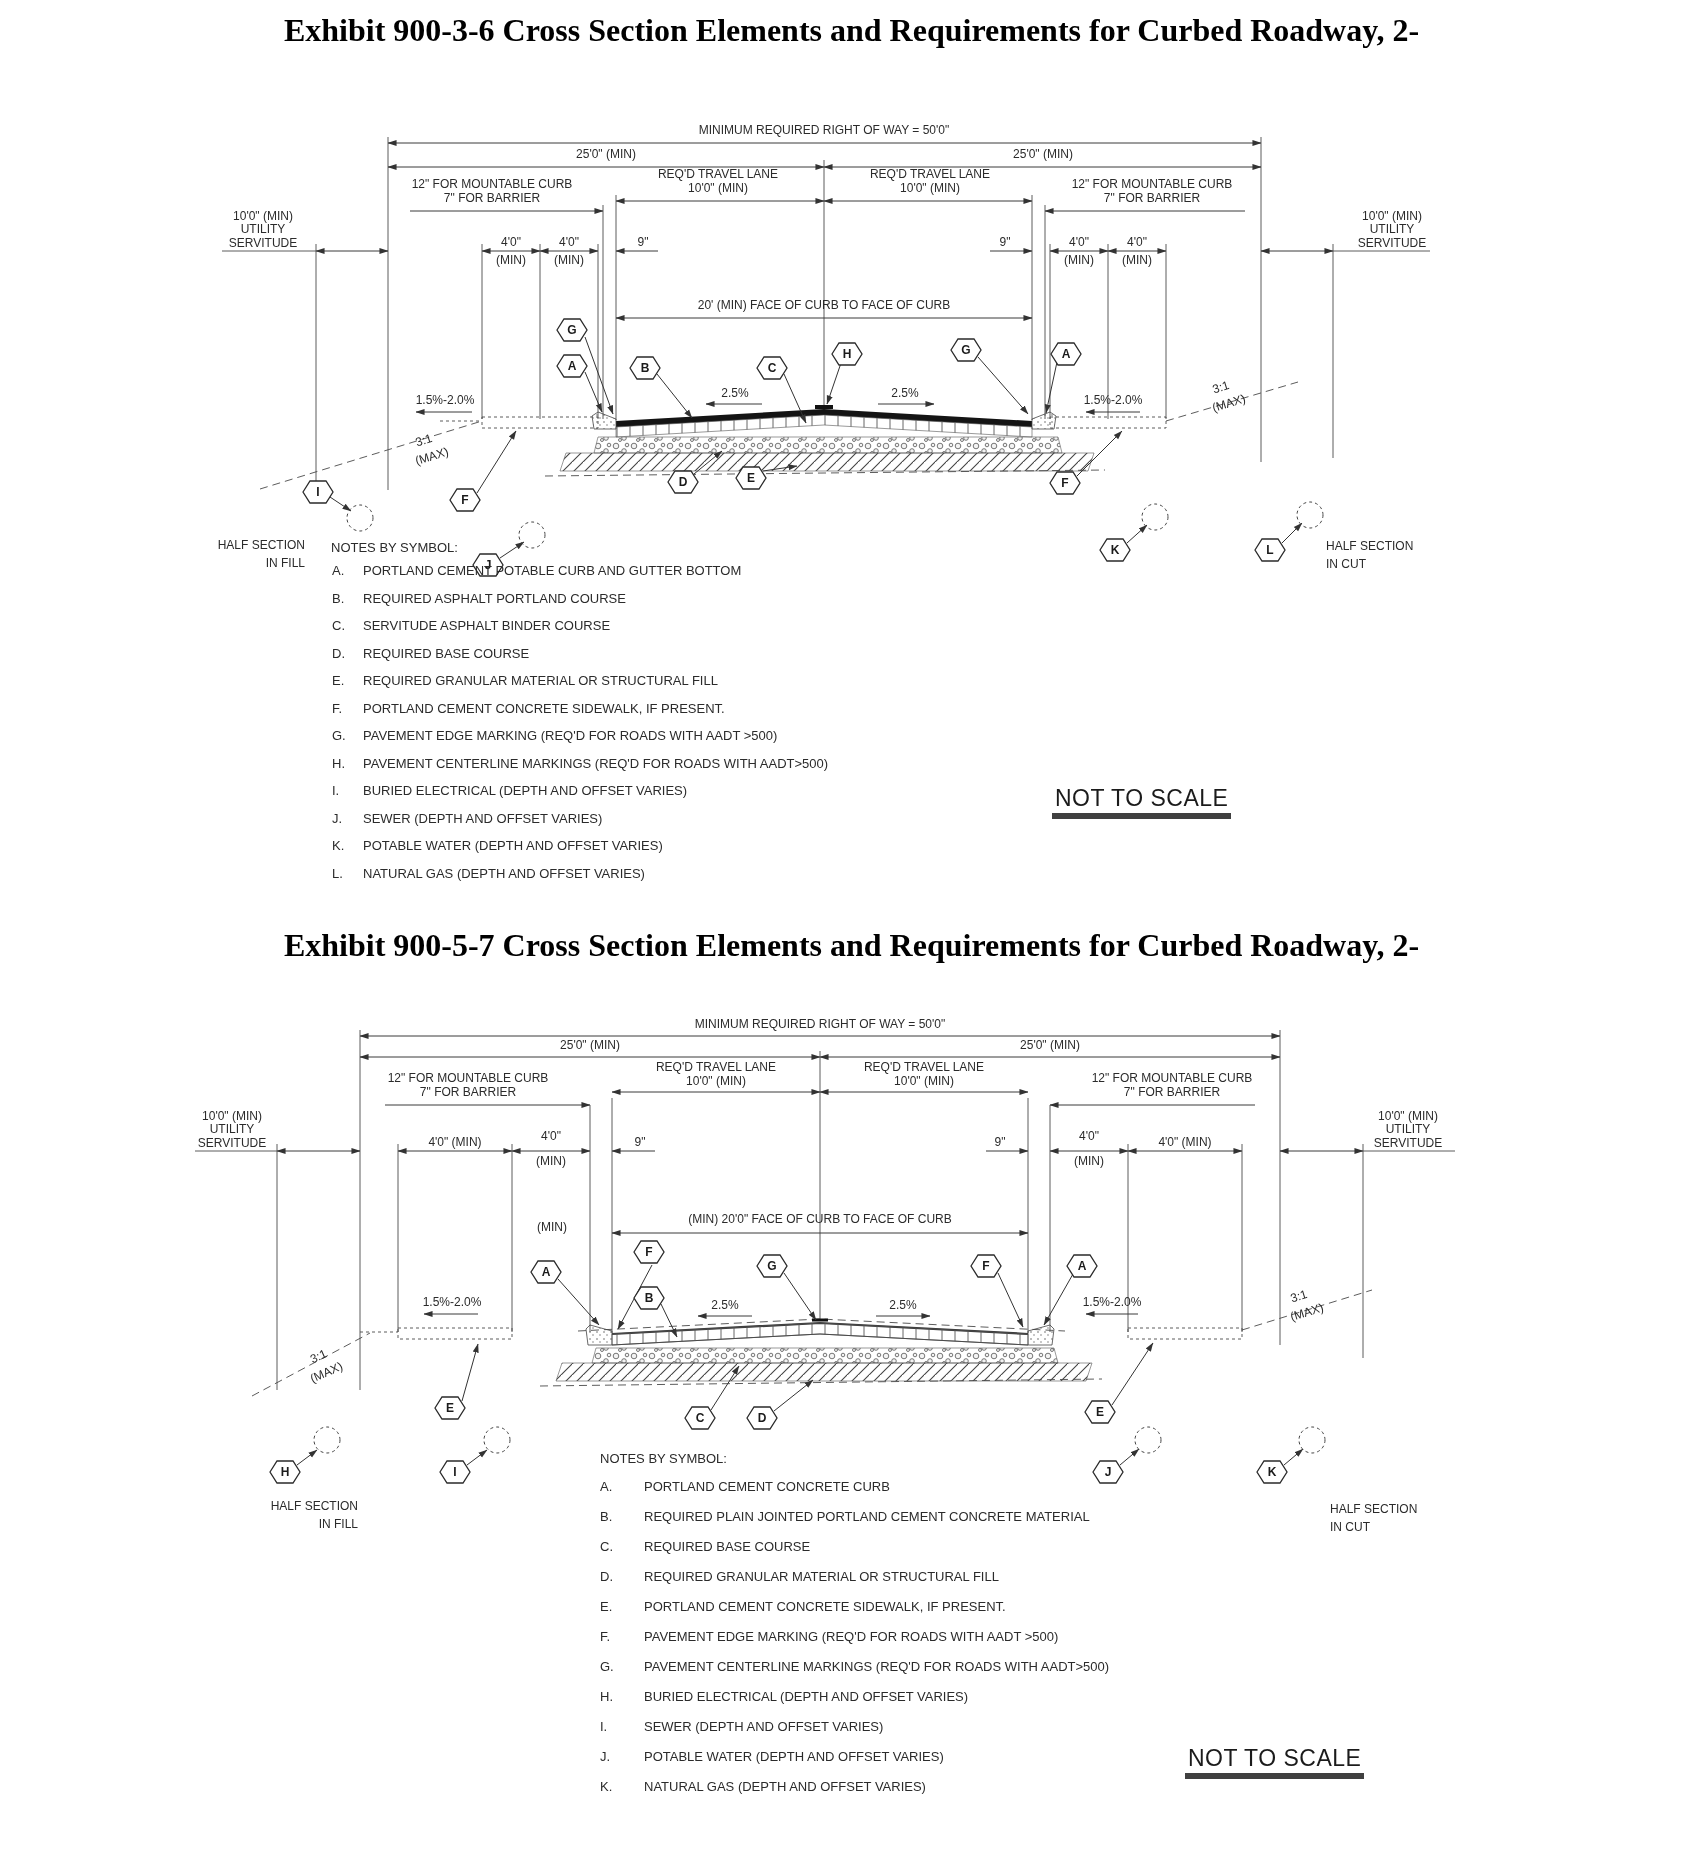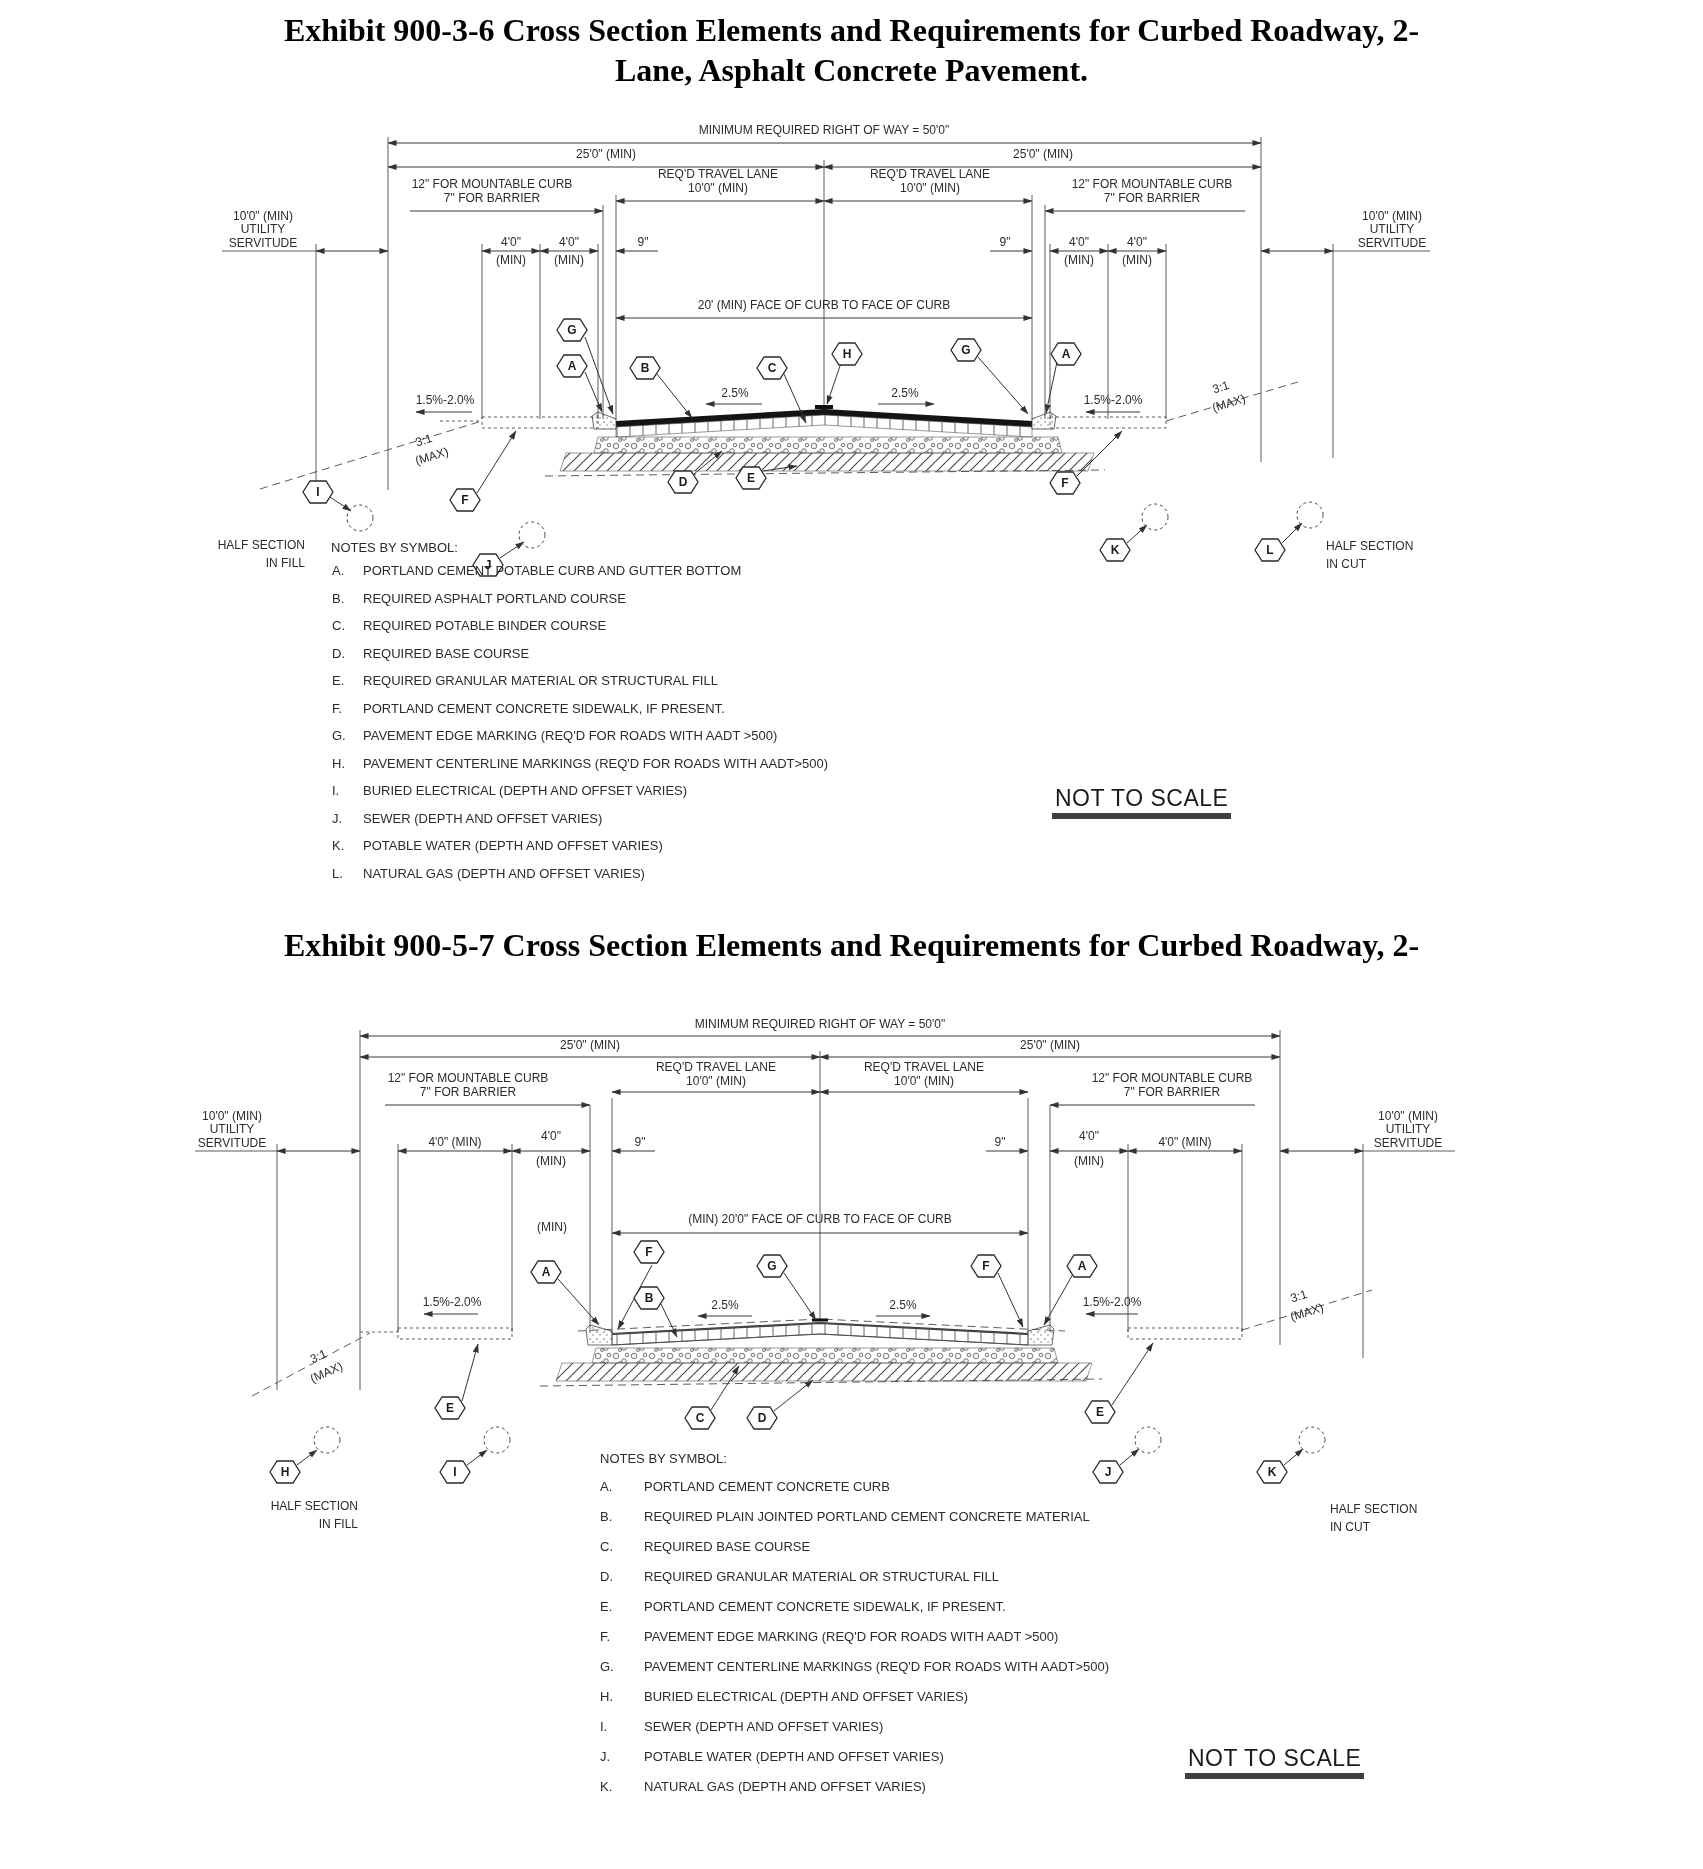--- a/index.html
+++ b/index.html
@@ -40,21 +40,20 @@
   .cm { stroke:#111; stroke-width:4; }
   .curb { fill:url(#dt1); stroke:#444; stroke-width:0.8; }
   .band { stroke:#555; stroke-width:0.6; }
 </style>
 </head>
 <body>
 
 <div class="page">
 
   <div class="title" style="top:12px">Exhibit 900-3-6 Cross Section Elements and Requirements for Curbed Roadway, 2-</div>
-  <div class="title" style="top:52px">Lane, Asphalt Concrete Pavement.</div>
 
   <svg class="diagram" style="top:100px" width="1703" height="500" viewBox="0 100 1703 500">
     <defs>
       <marker id="arA" viewBox="0 0 10 10" refX="9.5" refY="5" markerWidth="9" markerHeight="9" orient="auto-start-reverse">
         <path d="M0,1.6 L10,5 L0,8.4 z" fill="#333"></path>
       </marker>
       <pattern id="st1" width="18" height="13" patternUnits="userSpaceOnUse">
         <circle cx="4" cy="4" r="2.8" fill="#f3f3f3" stroke="#555" stroke-width="0.8"></circle>
         <circle cx="12" cy="9" r="2.3" fill="#f3f3f3" stroke="#555" stroke-width="0.8"></circle>
         <circle cx="15" cy="3" r="1.8" fill="#f3f3f3" stroke="#555" stroke-width="0.8"></circle>
@@ -300,21 +299,21 @@
     <div class="row">
         <span class="key">A.</span>
         <span class="txt">PORTLAND CEMENT POTABLE CURB AND GUTTER BOTTOM</span>
       </div>
     <div class="row">
         <span class="key">B.</span>
         <span class="txt">REQUIRED ASPHALT PORTLAND COURSE</span>
       </div>
     <div class="row">
         <span class="key">C.</span>
-        <span class="txt">REQUIRED POTABLE BINDER COURSE</span>
+        <span class="txt">SERVITUDE ASPHALT BINDER COURSE</span>
       </div>
     <div class="row">
         <span class="key">D.</span>
         <span class="txt">REQUIRED BASE COURSE</span>
       </div>
     <div class="row">
         <span class="key">E.</span>
         <span class="txt">REQUIRED GRANULAR MATERIAL OR STRUCTURAL FILL</span>
       </div>
     <div class="row">

